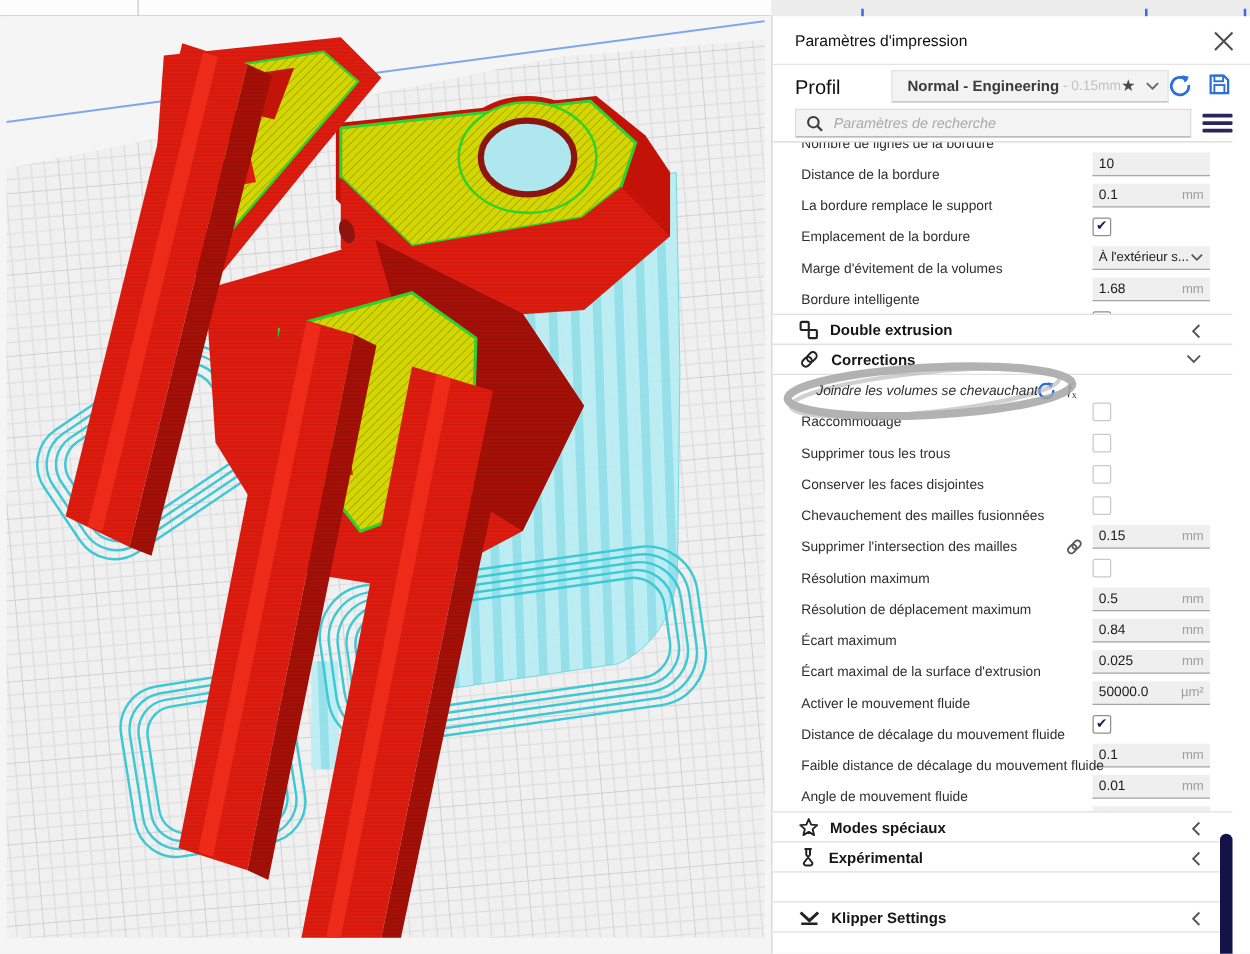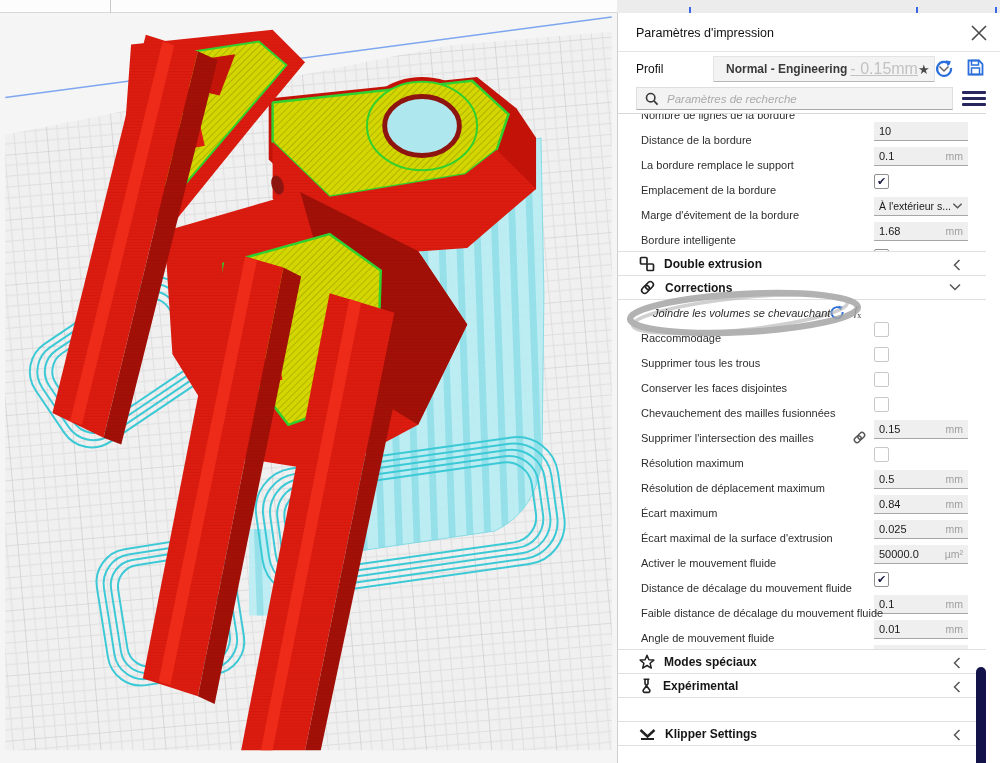--- a/index.html
+++ b/index.html
@@ -19,25 +19,25 @@
   #viewport svg { display:block; }
 
   
   #panel { position:absolute; left:617px; top:13px; width:383px; height:750px; background:#ffffff;
     border-left:1px solid #cfcfcf; }
   #panel-header { position:relative; height:39px; border-bottom:1px solid #e4e4e4; }
   #panel-title { position:absolute; left:18px; top:13px; font-size:12.5px; color:#111; }
   #close-btn { position:absolute; right:10px; top:9px; width:22px; height:22px; cursor:pointer; color:#4a4a4a; }
 
   #profile-row { position:relative; height:35px; }
-  #profile-label { position:absolute; left:18px; top:10px; font-size:12px; color:#0f0f0f; }
+  #profile-label { position:absolute; left:18px; top:10px; font-size:16px; color:#0f0f0f; }
   #profile-combo { position:absolute; left:95px; top:4px; width:222px; height:26px; background:#f3f3f3;
     border:1px solid #e3e3e3; border-bottom:1px solid #b9b9b9; display:flex; align-items:center; padding:0 6px 0 12px; }
   #profile-value { font-size:12px; font-weight:bold; color:#3a3a3a; white-space:nowrap; }
-  #profile-detail { font-size:16px; color:#c2c2c2; margin-left:3px; white-space:nowrap;text-decoration:underline; }
+  #profile-detail { font-size:11px; color:#c2c2c2; margin-left:3px; white-space:nowrap; }
   #profile-star { margin-left:auto; font-size:13px; color:#4a4a4a; }
   #profile-chevron { margin-left:8px; }
   .blue-ic { position:absolute; top:6px; width:20px; height:20px; cursor:pointer; }
   #reset-btn { right:46px; } #save-btn { right:14px; }
 
   #search-row { position:relative; height:22px; }
   #search-box { position:absolute; left:18px; top:0; width:317px; height:23px; background:#f3f3f3;
     border:1px solid #dedede; border-bottom:1px solid #a9a9a9; display:flex; align-items:center; padding:0 8px; }
   #search-placeholder { font-size:11.5px; font-style:italic; color:#a9a9a9; margin-left:8px; }
   #hamburger { position:absolute; right:14px; top:2px; width:24px; height:19px; cursor:pointer;
@@ -263,21 +263,21 @@
               <span class="val">À l'extérieur s...</span>
               <span class="unit">
                 <svg class="ic" width="11" height="8" viewBox="0 0 12 8">
                   <polyline points="1.5,1.5 6,6 10.5,1.5" fill="none" stroke="#555" stroke-width="1.5"></polyline>
                 </svg>
               </span>
             </div>
           </div>
         </div>
         <div class="srow">
-          <span class="lbl">Marge d'évitement de la bordure</span>
+          <span class="lbl">Marge d'évitement de la volumes</span>
           <div class="ctrl-slot">
             <div class="vfield">
               <span class="val">1.68</span>
               <span class="unit">mm</span>
             </div>
           </div>
         </div>
         <div class="srow">
           <span class="lbl">Bordure intelligente</span>
           <div class="ctrl-slot">

